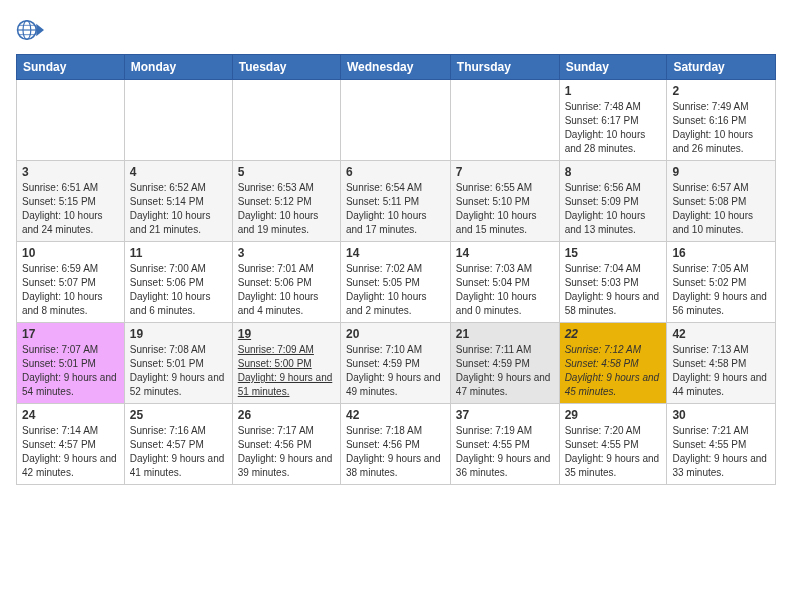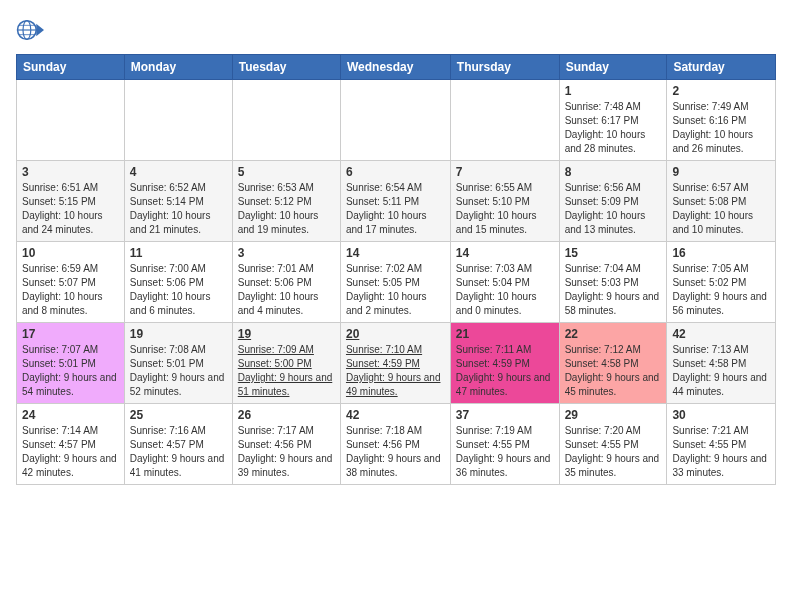--- a/index.html
+++ b/index.html
@@ -206,29 +206,29 @@
           <div class="day-info">Sunrise: 7:07 AM<br>Sunset: 5:01 PM<br>Daylight: 9 hours and 54 minutes.</div>
         </td>
         <td style="background: rgb(245, 245, 245);">
           <span class="day-number">19</span>
           <div class="day-info">Sunrise: 7:08 AM<br>Sunset: 5:01 PM<br>Daylight: 9 hours and 52 minutes.</div>
         </td>
         <td style="background: rgb(245, 245, 245); text-decoration: underline;">
           <span class="day-number">19</span>
           <div class="day-info">Sunrise: 7:09 AM<br>Sunset: 5:00 PM<br>Daylight: 9 hours and 51 minutes.</div>
         </td>
-        <td style="background: rgb(245, 245, 245); text-decoration: underline;">
+        <td style="background: rgb(245, 245, 245);">
           <span class="day-number">20</span>
           <div class="day-info">Sunrise: 7:10 AM<br>Sunset: 4:59 PM<br>Daylight: 9 hours and 49 minutes.</div>
         </td>
-        <td style="background: #ec4899;">
+        <td style="background: #e5e5e5;">
           <span class="day-number">21</span>
           <div class="day-info">Sunrise: 7:11 AM<br>Sunset: 4:59 PM<br>Daylight: 9 hours and 47 minutes.</div>
         </td>
-        <td style="background: #fca5a5;">
+        <td style="background: #eab308; font-style: italic;">
           <span class="day-number">22</span>
           <div class="day-info">Sunrise: 7:12 AM<br>Sunset: 4:58 PM<br>Daylight: 9 hours and 45 minutes.</div>
         </td>
         <td style="background: rgb(245, 245, 245);">
           <span class="day-number">42</span>
           <div class="day-info">Sunrise: 7:13 AM<br>Sunset: 4:58 PM<br>Daylight: 9 hours and 44 minutes.</div>
         </td>
       </tr>
       <tr>
         <td>

